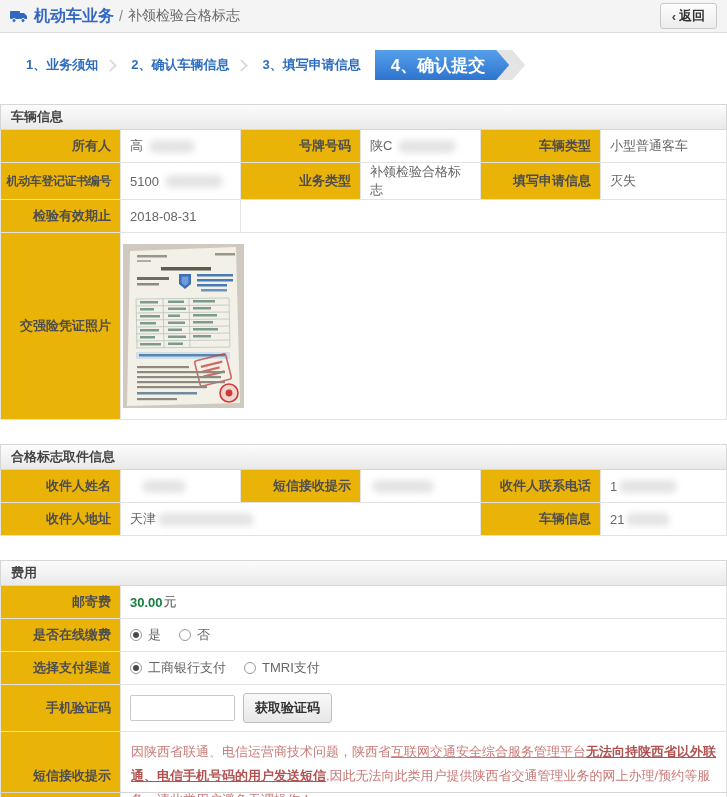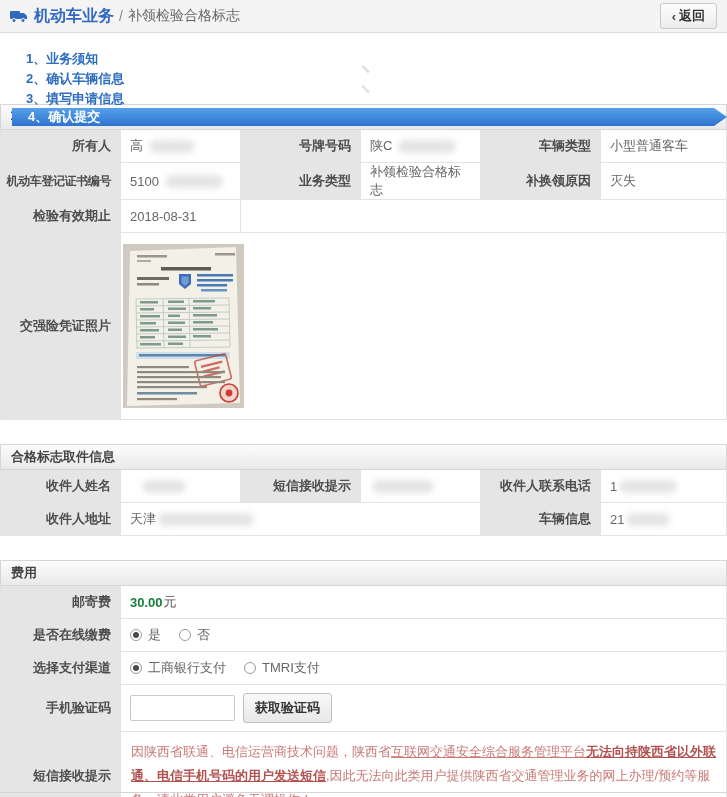--- a/index.html
+++ b/index.html
@@ -13,43 +13,43 @@
   .topbar .truck { margin-right:6px; display:inline-flex; }
   .topbar .title { color:#3268c2; font-weight:bold; font-size:16px; }
   .topbar .sep-slash { color:#888; margin:0 5px; font-size:14px; }
   .topbar .subtitle { color:#666; font-size:14px; }
   .back-btn { margin-left:auto; padding:3px 11px; background:linear-gradient(#fdfdfd,#ececec);
     border:1px solid #c9c9c9; border-radius:3px; color:#333; font-weight:bold; font-size:13px;
     cursor:pointer; display:flex; align-items:center; gap:3px; }
   .back-btn .chev { font-weight:bold; color:#444; }
 
   
-  .steps { display:flex; align-items:stretch; height:30px; margin:17px 0 0 12px;flex-direction:column; }
+  .steps { display:flex; align-items:stretch; height:30px; margin:17px 0 0 12px; }
   .step { display:flex; align-items:center; padding:0 14px; color:#2d6dc0; font-weight:bold;
     font-size:13px; cursor:pointer; }
   .sep { width:9px; height:9px; border-top:2px solid #dcdcdc; border-right:2px solid #dcdcdc;
     transform:rotate(45deg); align-self:center; margin:0 2px 0 -6px; }
   .step-active { position:relative; z-index:2; display:flex; align-items:center;
     padding:0 24px 0 16px; background:linear-gradient(#55a0ea,#2e74cf); color:#fff;
-    font-weight:bold; font-size:13px; cursor:pointer;
+    font-weight:bold; font-size:17px; cursor:pointer;
     clip-path:polygon(0 0, calc(100% - 13px) 0, 100% 50%, calc(100% - 13px) 100%, 0 100%); }
   .step-tail { width:34px; margin-left:-18px; background:#e4e4e4; z-index:1;
     clip-path:polygon(0 0, calc(100% - 13px) 0, 100% 50%, calc(100% - 13px) 100%, 0 100%, 13px 50%); }
 
   
   .sec { margin-top:13px; }
   .sec:first-of-type { margin-top:16px; }
   .sec-head { height:26px; line-height:24px; background:linear-gradient(#fcfcfc,#e9e9e9);
     border:1px solid #d6d6d6; font-weight:bold; color:#444; padding-left:10px; font-size:13px;margin-top:24px; }
   .tbl { display:grid; border-left:1px solid #e3e3e3; }
   .tbl6 { grid-template-columns:120px 120px 120px 120px 120px 1fr; }
   .tbl2 { grid-template-columns:120px 1fr; }
   .cell { border-right:1px solid #e3e3e3; border-bottom:1px solid #e3e3e3; min-height:33px;
     display:flex; align-items:center; padding:0 9px; background:#fff; color:#666; }
-  .lab { background:#e5e5e5; justify-content:flex-end; text-align:right;
+  .lab { background:#eab308; justify-content:flex-end; text-align:right;
     font-weight:bold; color:#4d4d4d; }
   .lab.tight { font-size:12px; letter-spacing:-0.4px; padding-left:2px; }
   .span3 { grid-column:span 3; }
   .span4 { grid-column:span 4; }
   .span5 { grid-column:span 5; }
 
   .redact { display:inline-block; height:13px; border-radius:7px; background:#e4e4e4;
     filter:blur(3px); margin-left:6px; vertical-align:-2px; }
 
   .photo-cell { align-items:flex-start; padding:11px 9px 11px 2px; }
@@ -122,21 +122,21 @@
     <div class="cell lab">车辆类型</div>
     <div class="cell">小型普通客车</div>
 
     <div class="cell lab tight">机动车登记证书编号</div>
     <div class="cell">
       <span>5100</span>
         <span class="redact" style="width:58px"></span>
     </div>
     <div class="cell lab">业务类型</div>
     <div class="cell">补领检验合格标志</div>
-    <div class="cell lab">补换领原因</div>
+    <div class="cell lab">填写申请信息</div>
     <div class="cell">灭失</div>
 
     <div class="cell lab">检验有效期止</div>
     <div class="cell">2018-08-31</div>
     <div class="cell span4"></div>
 
     <div class="cell lab">交强险凭证照片</div>
     <div class="cell span5 photo-cell">
       <svg class="photo-frame" viewBox="0 0 121 164">
         <rect x="0" y="0" width="121" height="164" fill="#cfc9bf"></rect>

